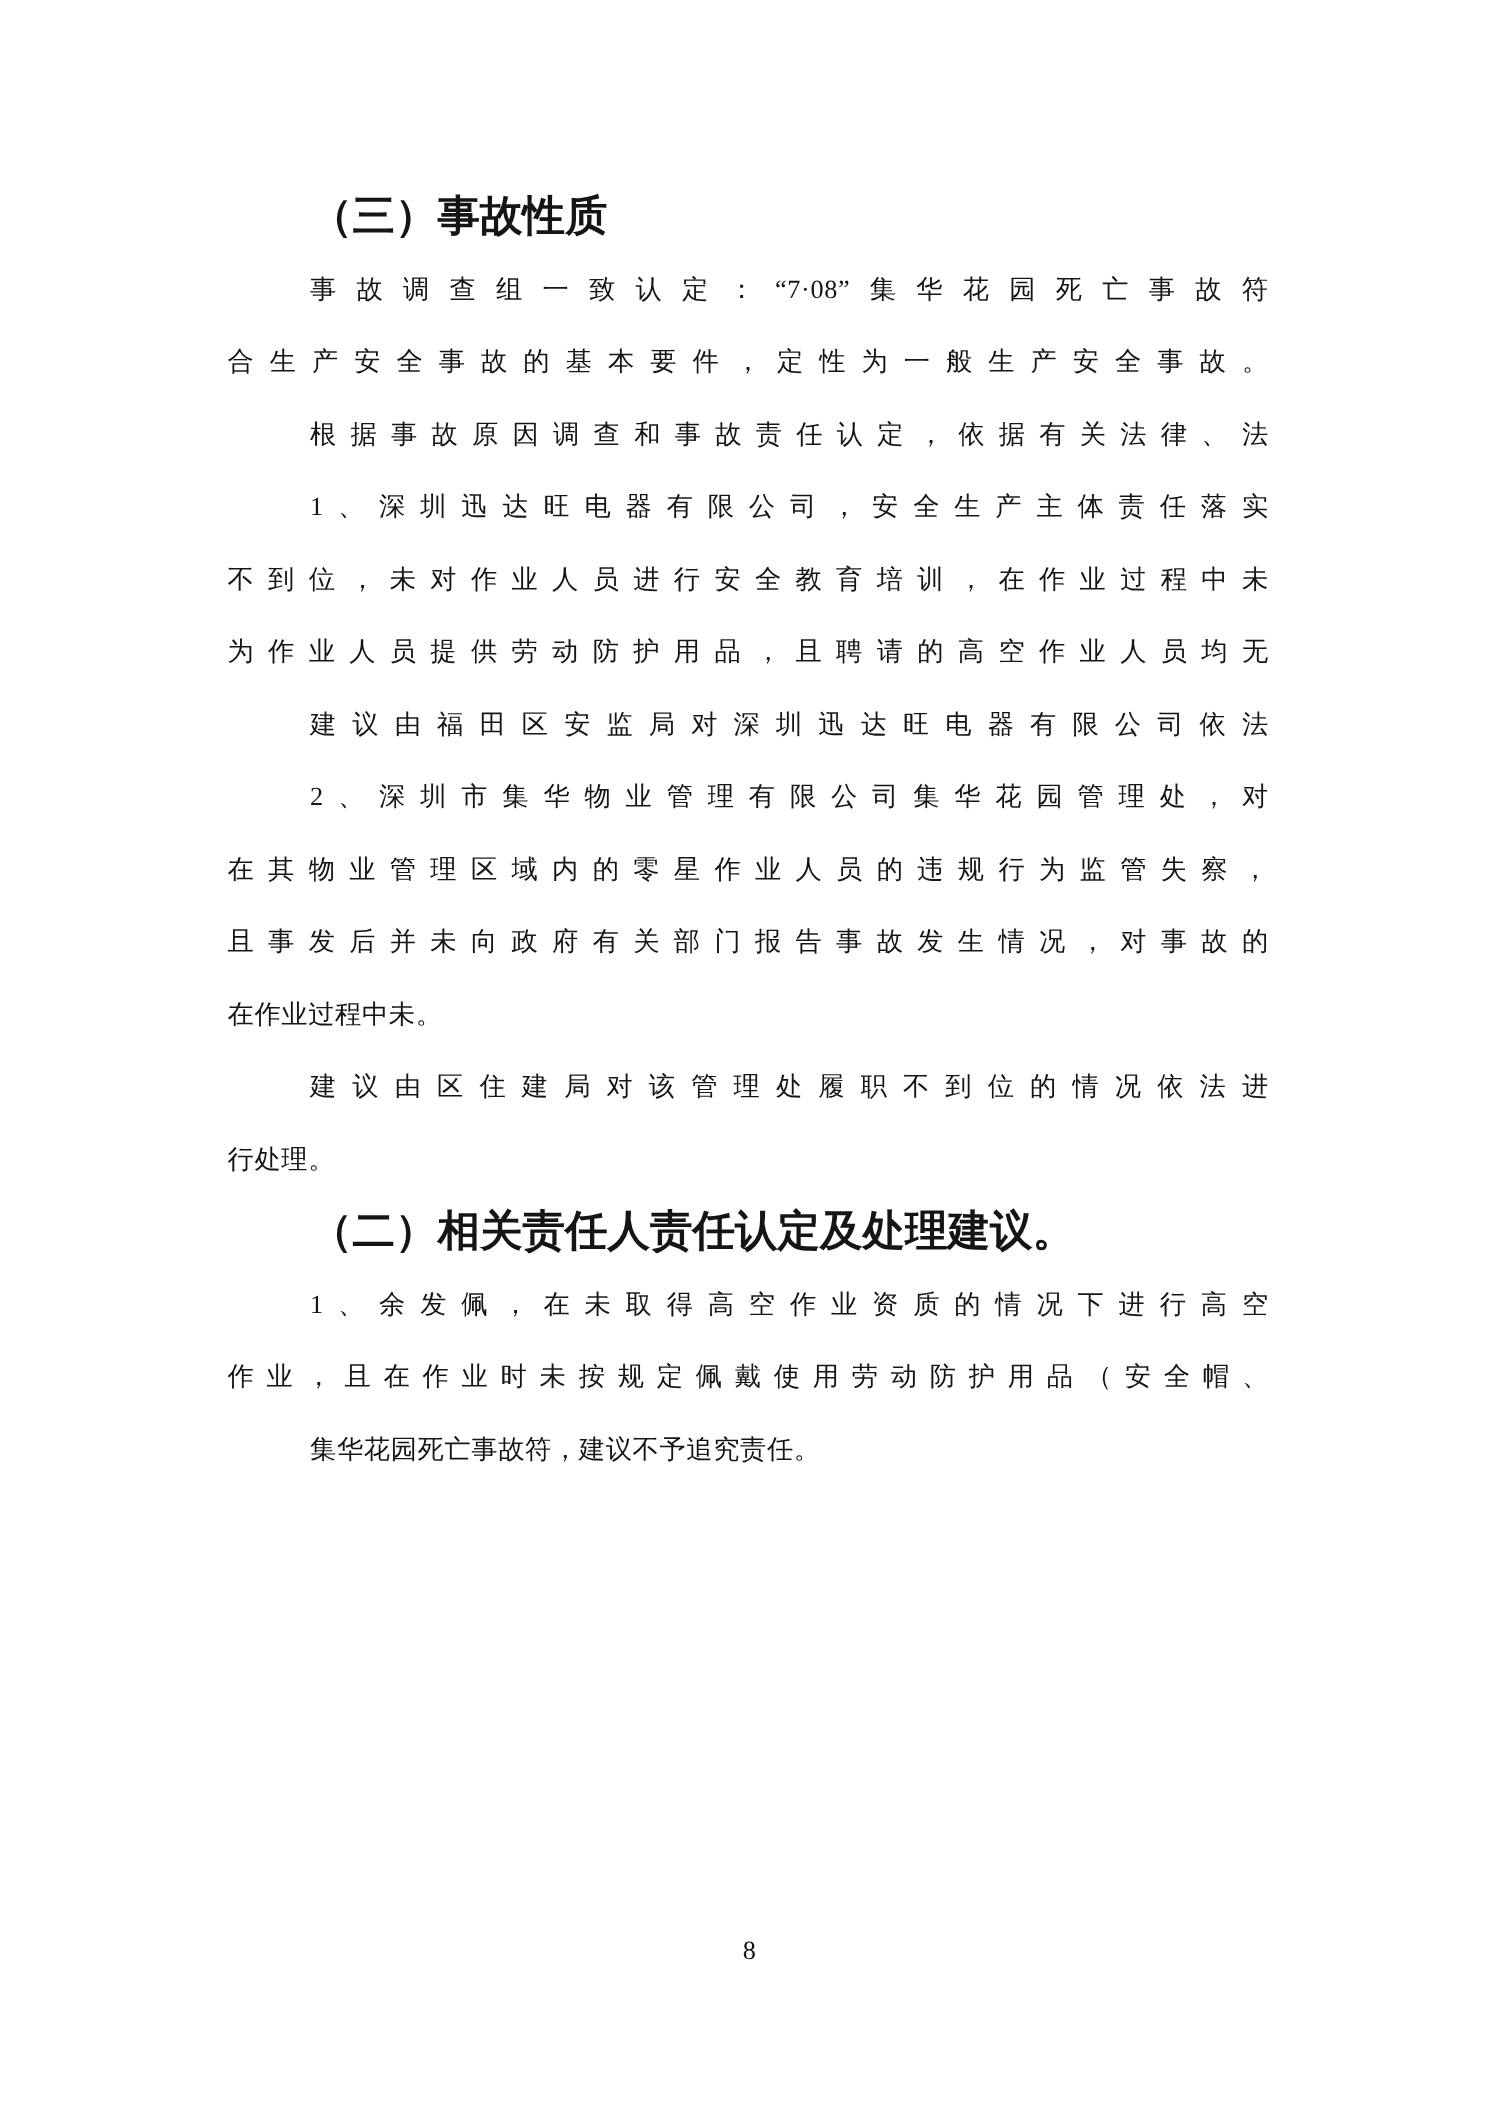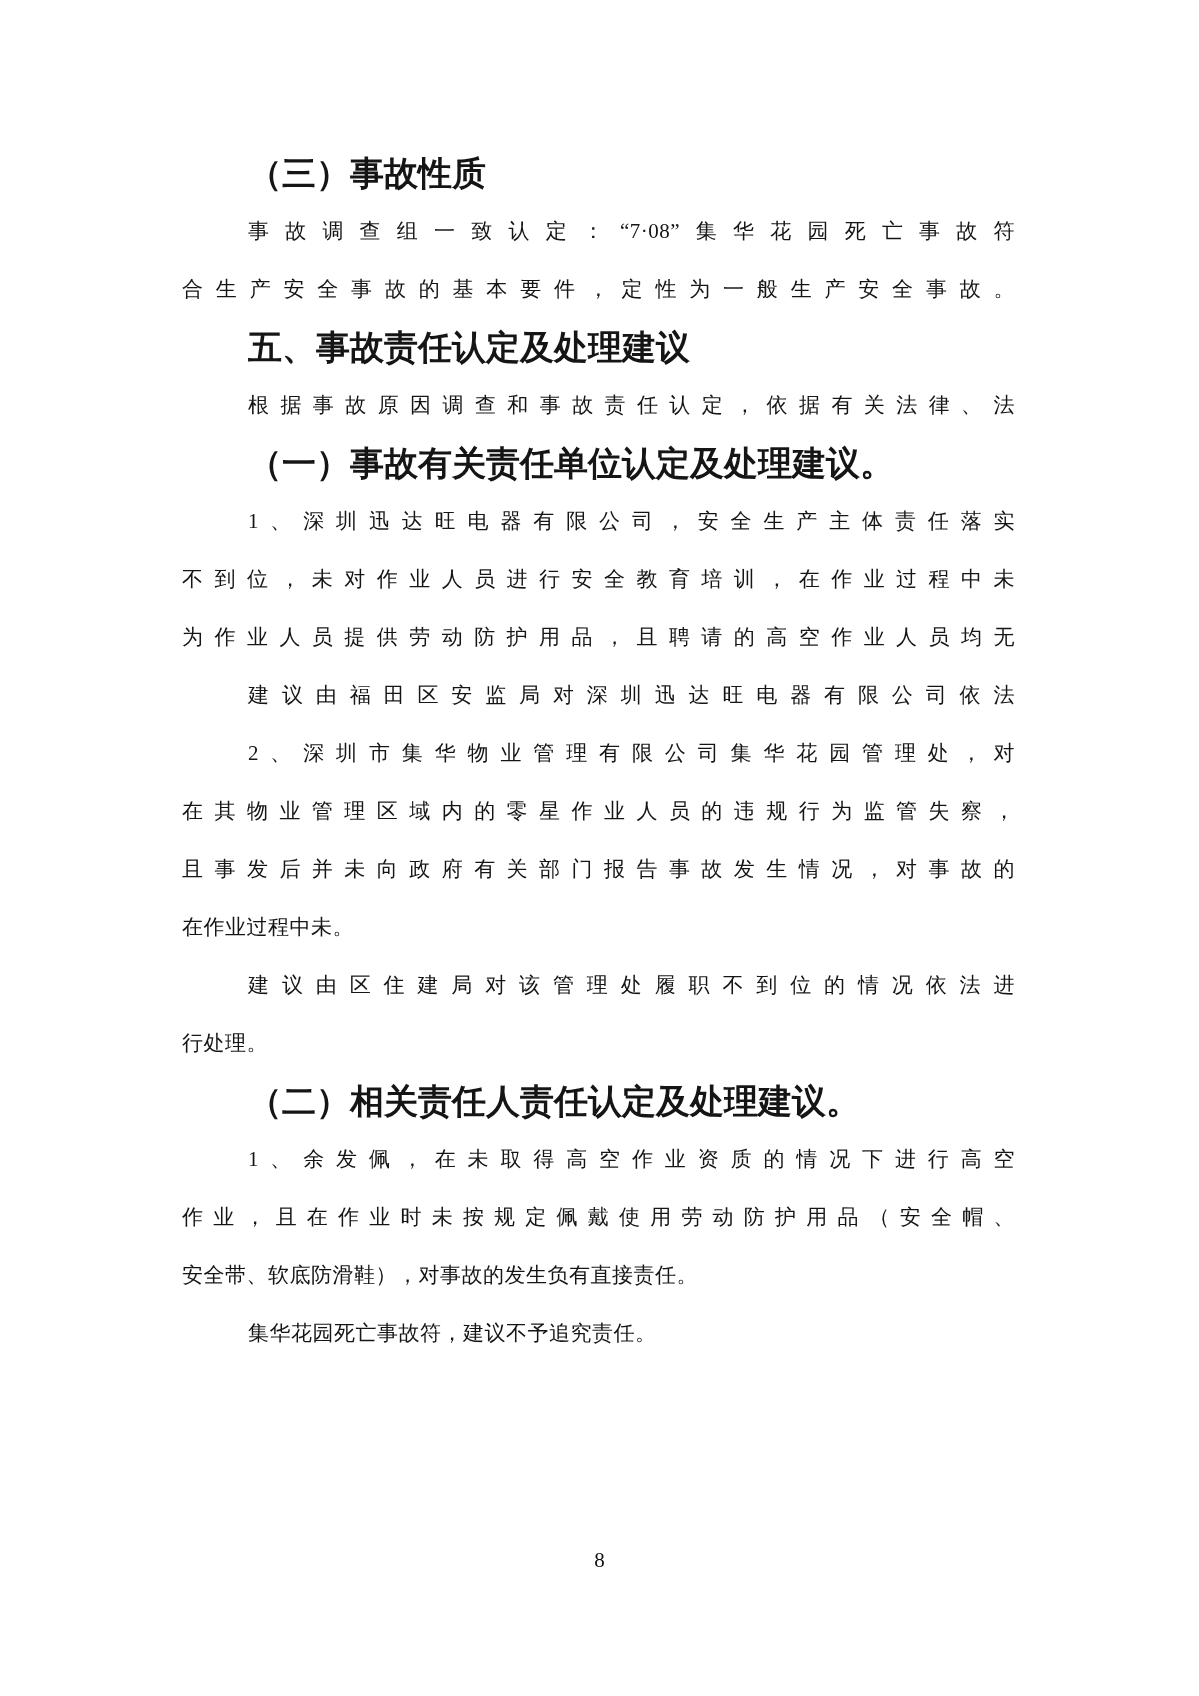--- a/index.html
+++ b/index.html
@@ -58,33 +58,30 @@
   }
 </style>
 </head>
 <body>
 
 <div class="page">
   <div class="content">
       <div class="line heading indent">（三）事故性质</div>
       <div class="line indent fill">事故调查组一致认定：“7·08”集华花园死亡事故符</div>
       <div class="line fill">合生产安全事故的基本要件，定性为一般生产安全事故。</div>
-      <div class="line heading indent">五、事故责任认定及处理建议</div>
       <div class="line indent fill">根据事故原因调查和事故责任认定，依据有关法律、法</div>
-      <div class="line heading indent">（一）事故有关责任单位认定及处理建议。</div>
       <div class="line indent fill">1、深圳迅达旺电器有限公司，安全生产主体责任落实</div>
       <div class="line fill">不到位，未对作业人员进行安全教育培训，在作业过程中未</div>
       <div class="line fill">为作业人员提供劳动防护用品，且聘请的高空作业人员均无</div>
       <div class="line indent fill">建议由福田区安监局对深圳迅达旺电器有限公司依法</div>
       <div class="line indent fill">2、深圳市集华物业管理有限公司集华花园管理处，对</div>
       <div class="line fill">在其物业管理区域内的零星作业人员的违规行为监管失察，</div>
       <div class="line fill">且事发后并未向政府有关部门报告事故发生情况，对事故的</div>
       <div class="line">在作业过程中未。</div>
       <div class="line indent fill">建议由区住建局对该管理处履职不到位的情况依法进</div>
       <div class="line">行处理。</div>
       <div class="line heading indent">（二）相关责任人责任认定及处理建议。</div>
       <div class="line indent fill">1、余发佩，在未取得高空作业资质的情况下进行高空</div>
       <div class="line fill">作业，且在作业时未按规定佩戴使用劳动防护用品（安全帽、</div>
-      <div class="line">安全带、软底防滑鞋），对事故的发生负有直接责任。</div>
       <div class="line indent">集华花园死亡事故符，建议不予追究责任。</div>
     </div>
   <div class="page-number">8</div>
 </div>
 
 </body></html>

